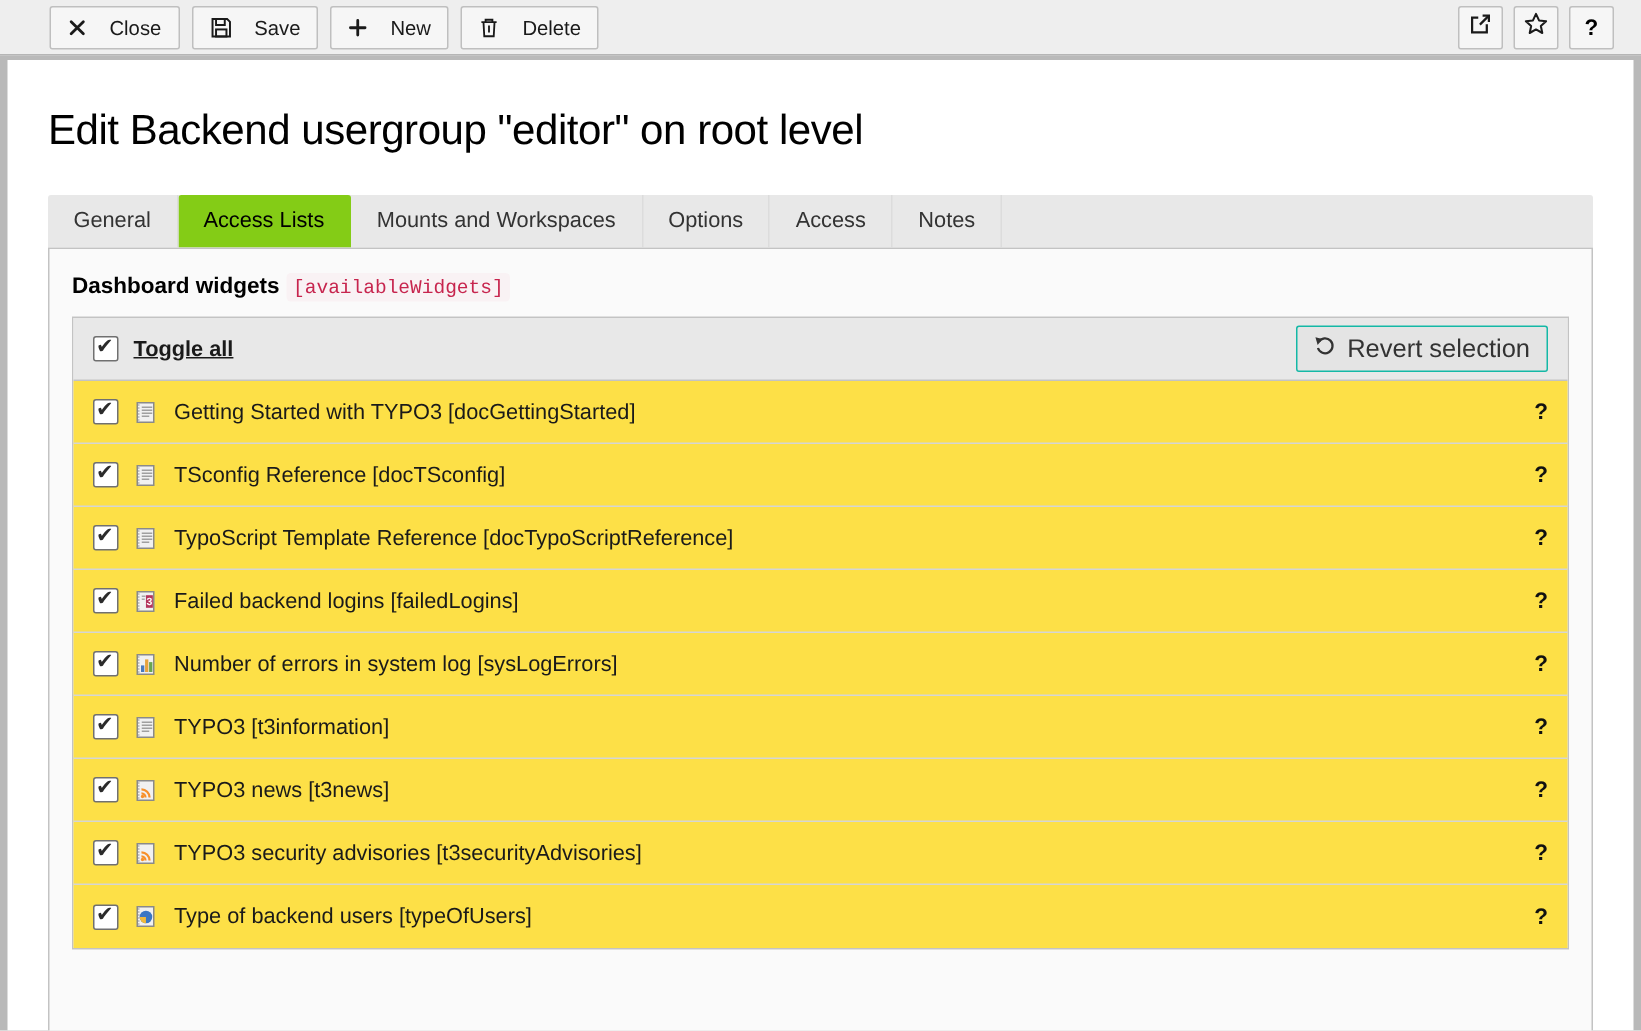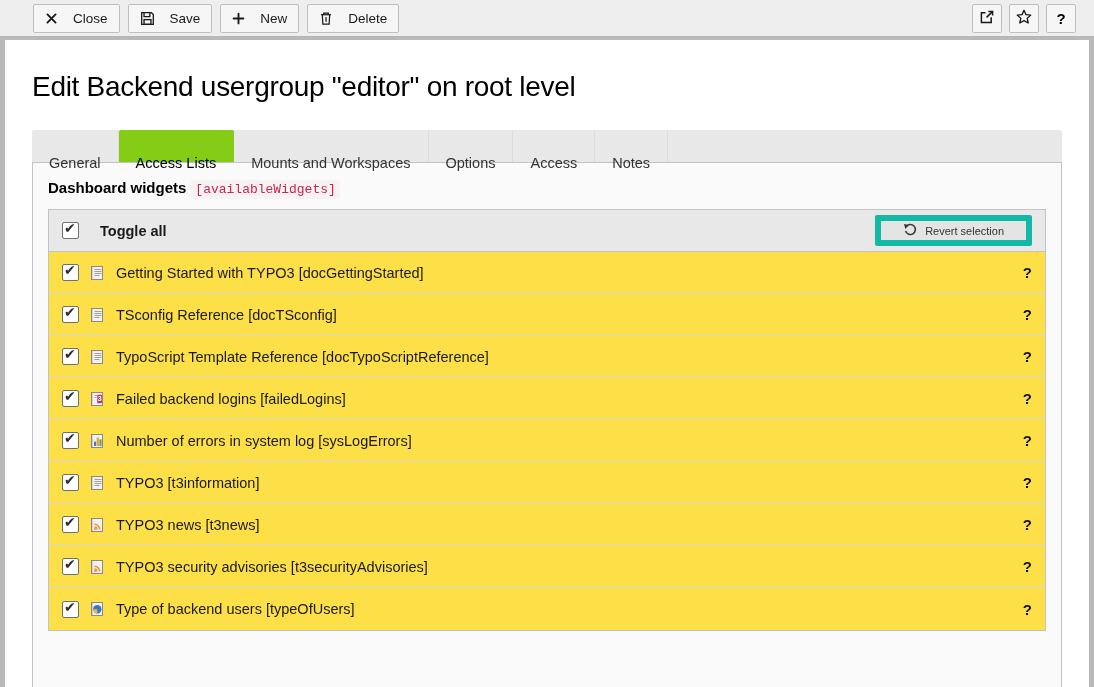--- a/index.html
+++ b/index.html
@@ -18,40 +18,40 @@
           background:#f6f6f6; border:1px solid #bfbfbf; border-radius:2px; cursor:pointer;
           font-size:15px; font-weight:bold; }
 
   
   .doc { margin:3px 5px 0; background:#ffffff; height:647px; padding:0 27px; }
   h1.page-title { padding-top:31px; font-size:28px; font-weight:400; color:#000;
                   letter-spacing:-0.3px; }
 
   
   .tab-bar { margin-top:27px; display:flex; background:#e8e8e8; border-radius:2px 2px 0 0; }
-  .tab { height:20px; line-height:35px; padding:16px 17px; font-size:14.5px; color:#333;
+  .tab { height:35px; line-height:35px; padding:0 17px; font-size:14.5px; color:#333;
          cursor:pointer; border-right:1px solid #dcdcdc; white-space:nowrap; }
   .tab.active { background:#84cc16; color:#000; border-right-color:transparent;
                 border-radius:2px 2px 0 0; }
 
   
   .tab-panel { border:1px solid #c3c3c3; background:#fafafa; padding:16px 15px 0; height:613px; }
   .section-heading { font-size:15px; }
   .section-heading b { font-weight:bold; color:#000; }
   .code-chip { font-family:"Liberation Mono","DejaVu Sans Mono",monospace; font-size:13px;
                color:#c7254e; background:#f9f2f4; padding:2px 4px; border-radius:3px; margin-left:5px; }
 
   
   .sel-list { margin-top:12px; border:1px solid #c3c3c3; background:#fff; }
   .sel-header { height:42px; background:#e8e8e8; border-bottom:1px solid #c3c3c3;
                 display:flex; align-items:center; padding:0 13px; }
-  .sel-header .lbl { font-weight:bold; font-size:14.5px; margin-left:21px; }
+  .sel-header .lbl { font-weight:bold; font-size:14.5px; margin-left:10px;text-decoration:underline; }
   .revert-btn { margin-left:auto; display:inline-flex; align-items:center; gap:7px;
-                background:#e4e4e4; border:6px solid #14b8a6; border-radius:2px;
-                padding:0 22px; height:31px; font-size:11px; color:#333; cursor:pointer; }
+                background:#e4e4e4; border:1px solid #14b8a6; border-radius:2px;
+                padding:0 11px; height:31px; font-size:17px; color:#333; cursor:pointer; }
   .sel-row { height:42px; display:flex; align-items:center; padding:0 13px;
              border-bottom:1px solid #d5d5d5; background:#fde047; }
   .sel-row:last-child { border-bottom:none; }
   .sel-row .wicon { margin-left:10px; width:16px; height:16px; }
   .sel-row .lbl { margin-left:11px; font-size:14.5px; color:#1a1a1a; }
   .row-help { margin-left:auto; font-size:15px; font-weight:bold; color:#111; cursor:help; }
 
   
   .checkbox { width:17px; height:17px; background:#fff; border:1px solid #707070;
               border-radius:2px; position:relative; cursor:pointer; flex:0 0 17px; }

